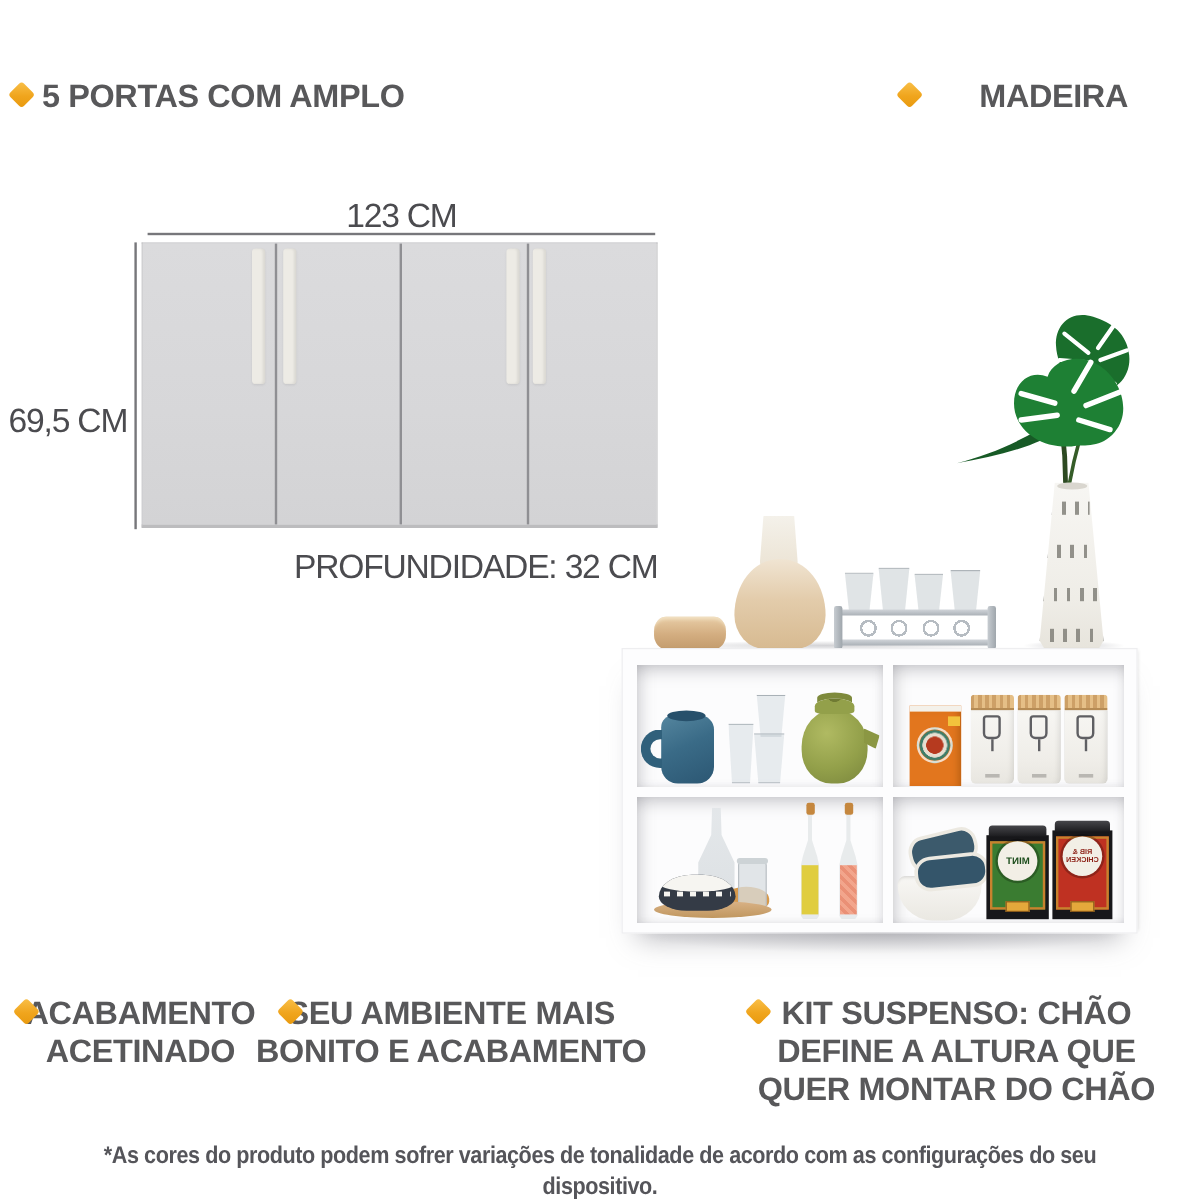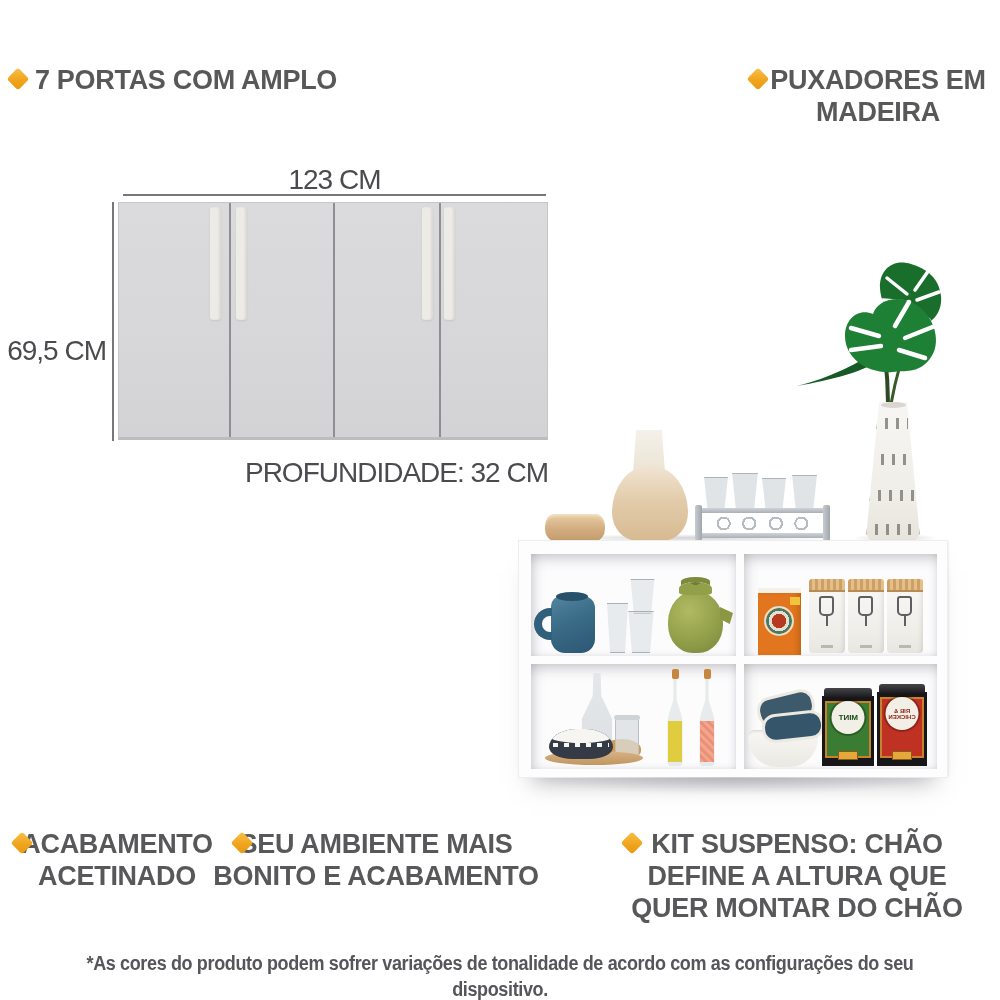--- a/index.html
+++ b/index.html
@@ -170,27 +170,26 @@
           transform:scaleX(.9);transform-origin:50% 50%;}
 </style>
 </head>
 <body>
 
 <div class="stage">
 
   <div class="feat" style="left:8px;top:64px;width:326px;">
     <span class="diamond"></span>
     <div class="ftxt">
-      <div class="fline">7 PORTAS COM AMPLO</div>
+      <div class="fline">5 PORTAS COM AMPLO</div>
     </div>
   </div>
   <div class="feat" style="left:748px;top:64px;width:230px;">
     <span class="diamond"></span>
     <div class="ftxt">
-      <div class="fline">PUXADORES EM</div>
       <div class="fline">MADEIRA</div>
     </div>
   </div>
 
   <div class="dim-label" style="left:123px;top:164px;width:423px;text-align:center;">123 CM</div>
   <div class="dim-line" style="left:123px;top:194px;width:423px;height:2px;"></div>
   <div class="dim-label" style="left:0px;top:298px;width:106px;text-align:right;margin-top:37px;">69,5 CM</div>
   <div class="dim-line" style="left:112px;top:202px;width:2px;height:239px;"></div>
 
   <div class="dgm-cab">

